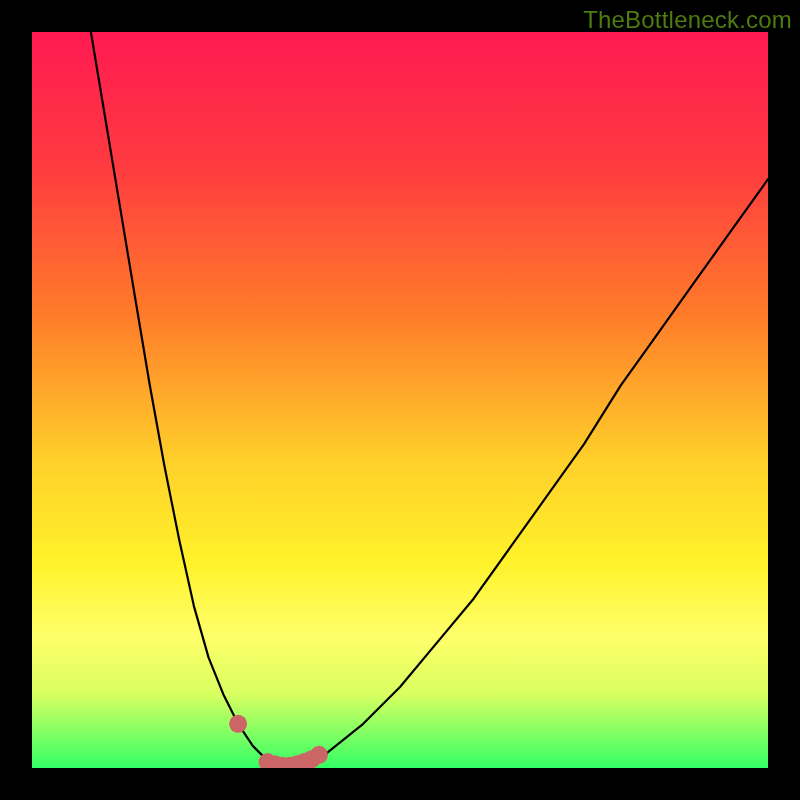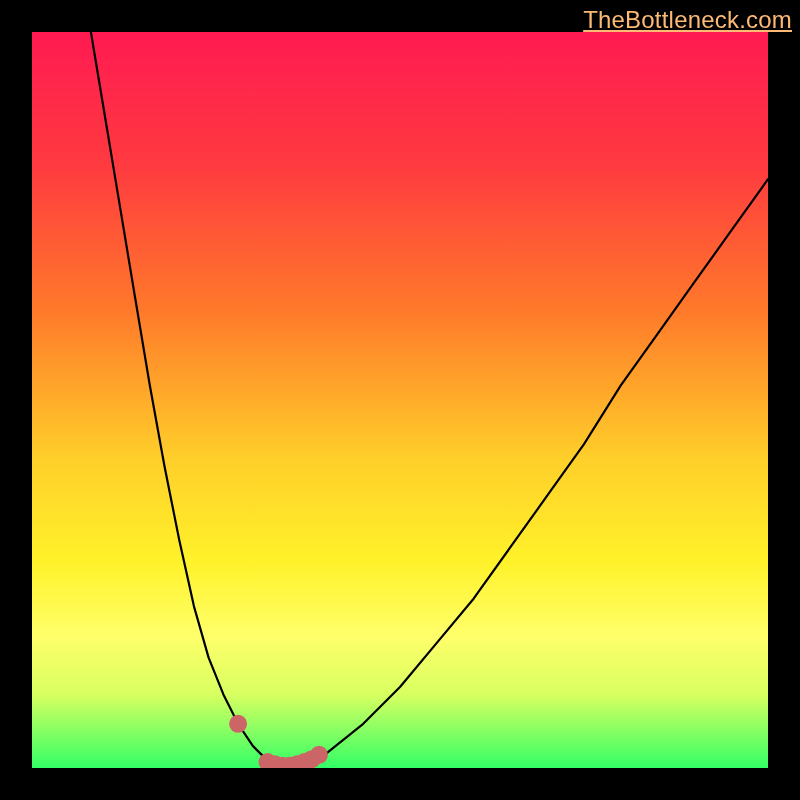--- a/index.html
+++ b/index.html
@@ -35,25 +35,24 @@
       #fff22a 72%,
       #ffff6a 82%,
       #d8ff60 90%,
       #33ff66 100%
     );
   }
   .watermark {
     position: absolute;
     top: 6px;
     right: 8px;
-    color: #fdba74;
+    color: #4d7c0f;
     font-size: 24px;
     letter-spacing: 0.2px;
     user-select: none;
-    text-decoration: underline;
   }
   svg.curves {
     position: absolute;
     left: 0;
     top: 0;
   }
   .curve {
     fill: none;
     stroke: #000;
     stroke-width: 2.2;

